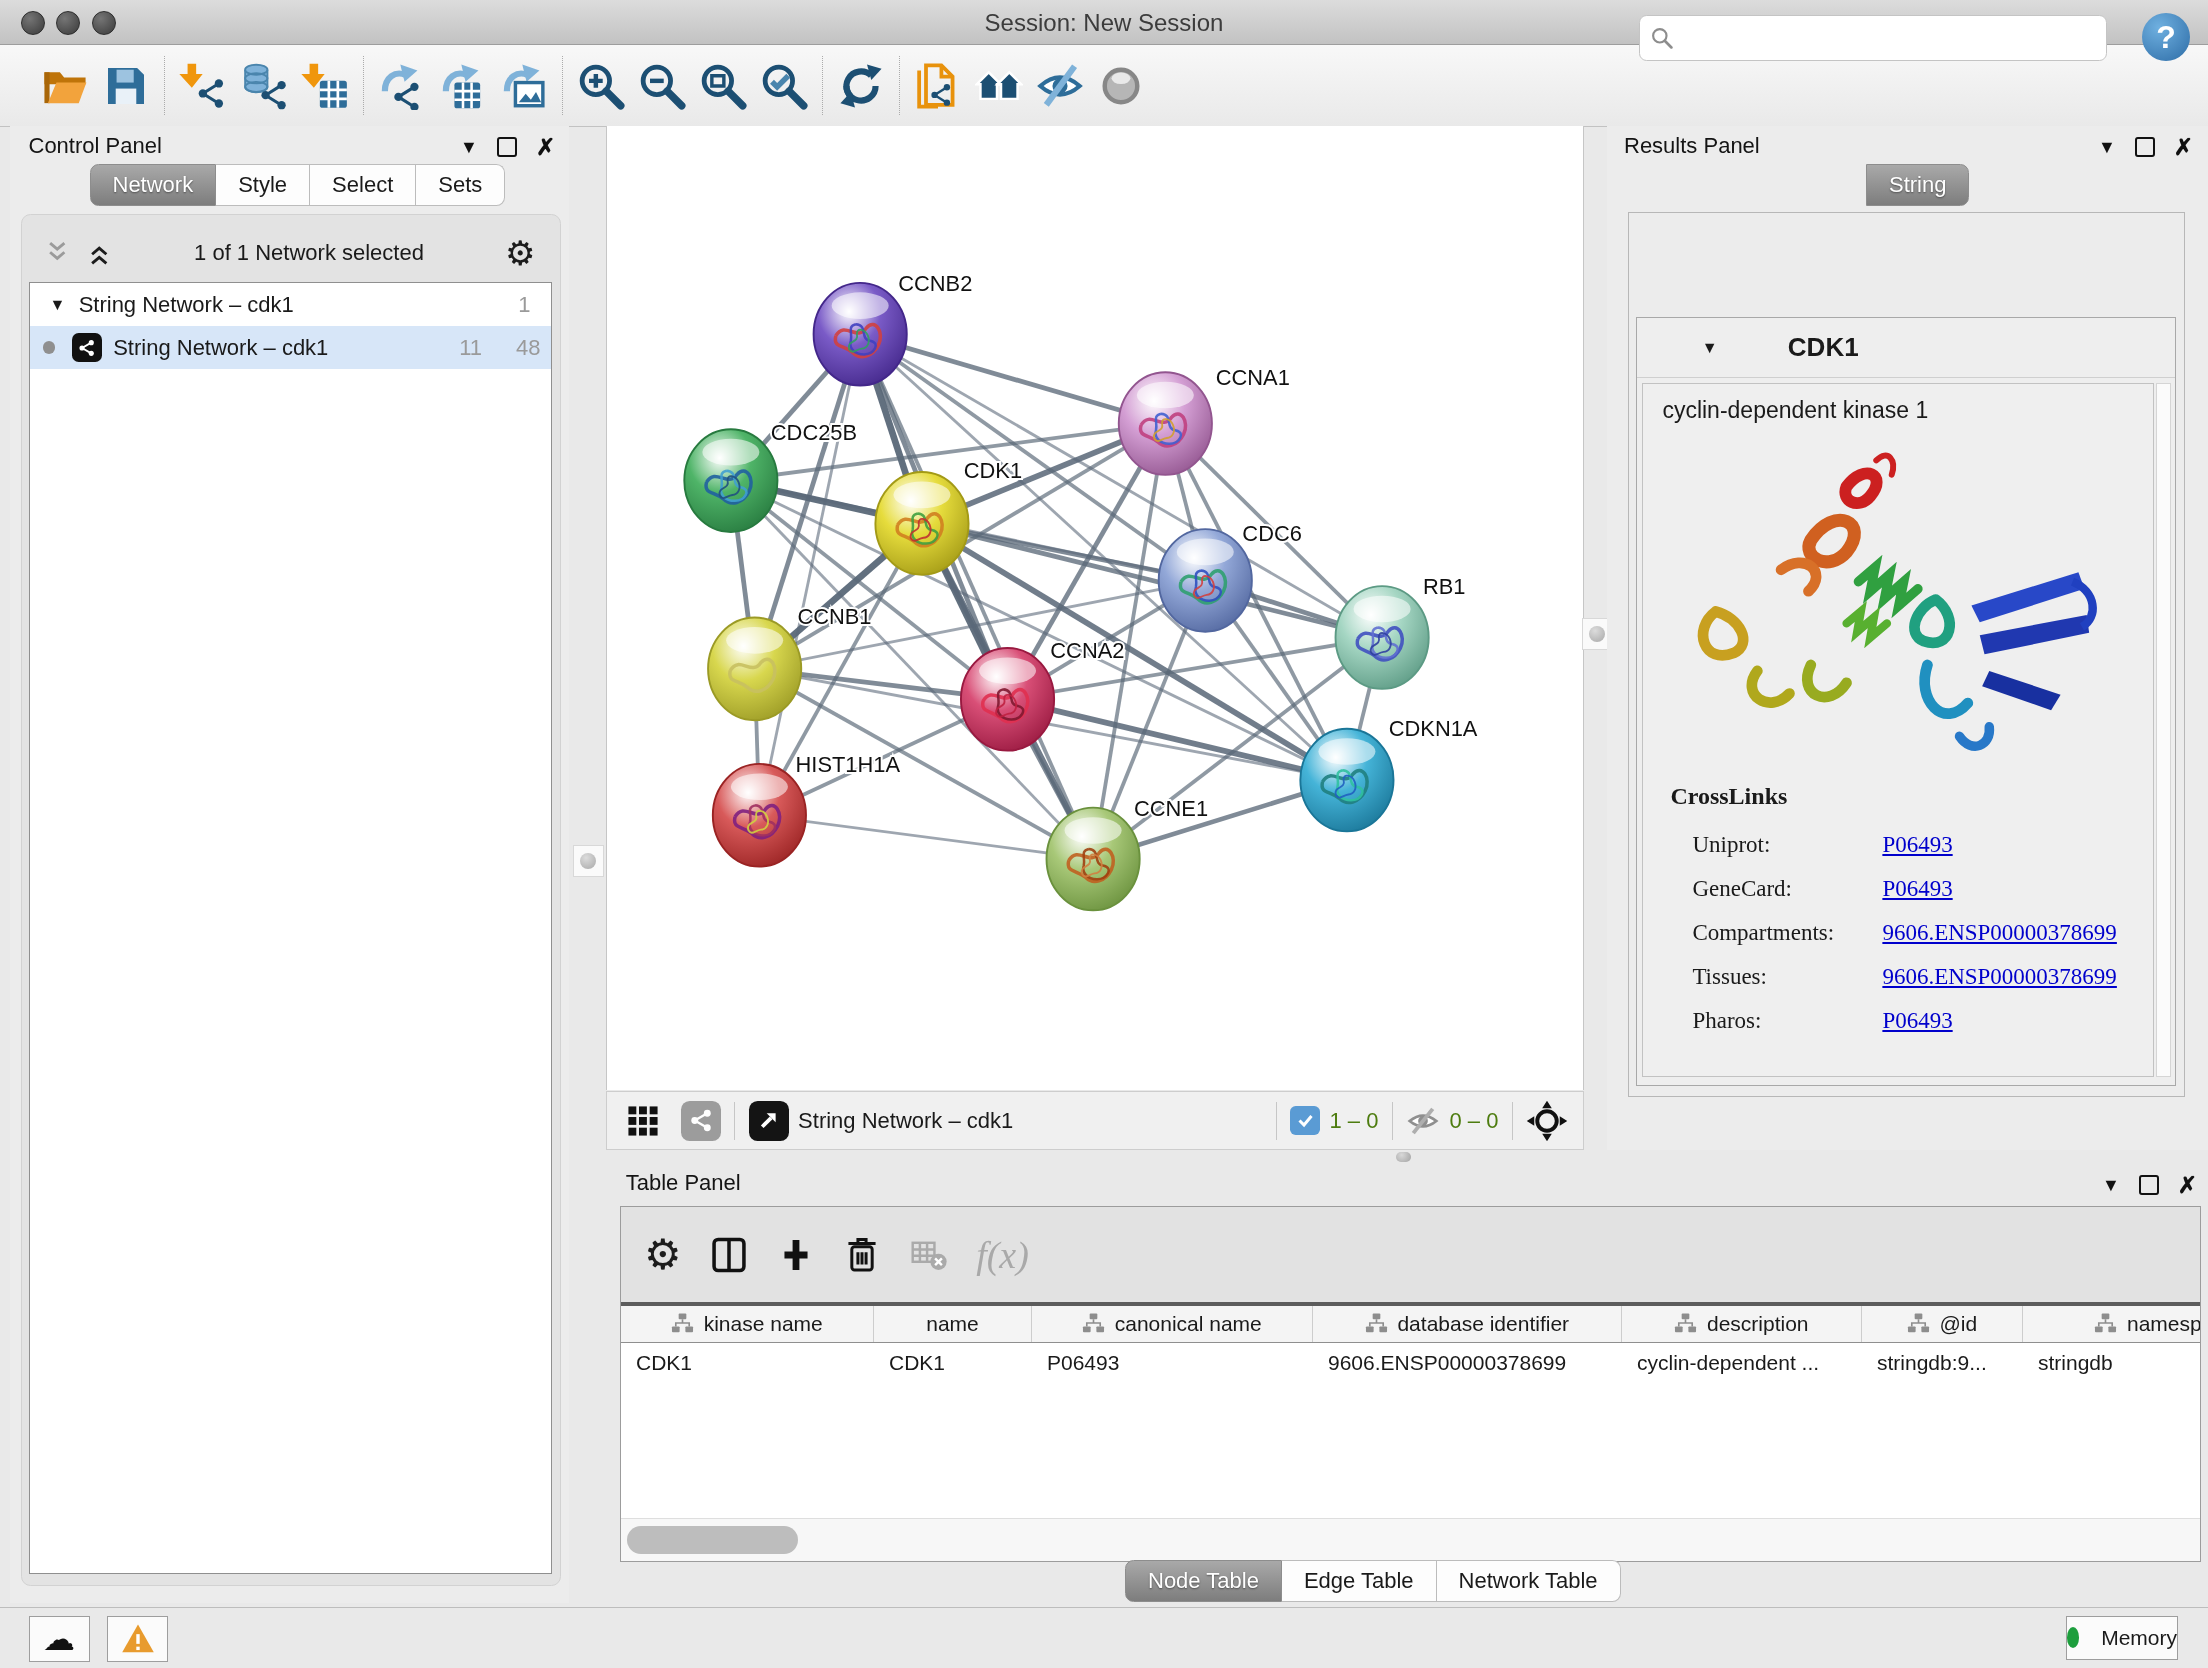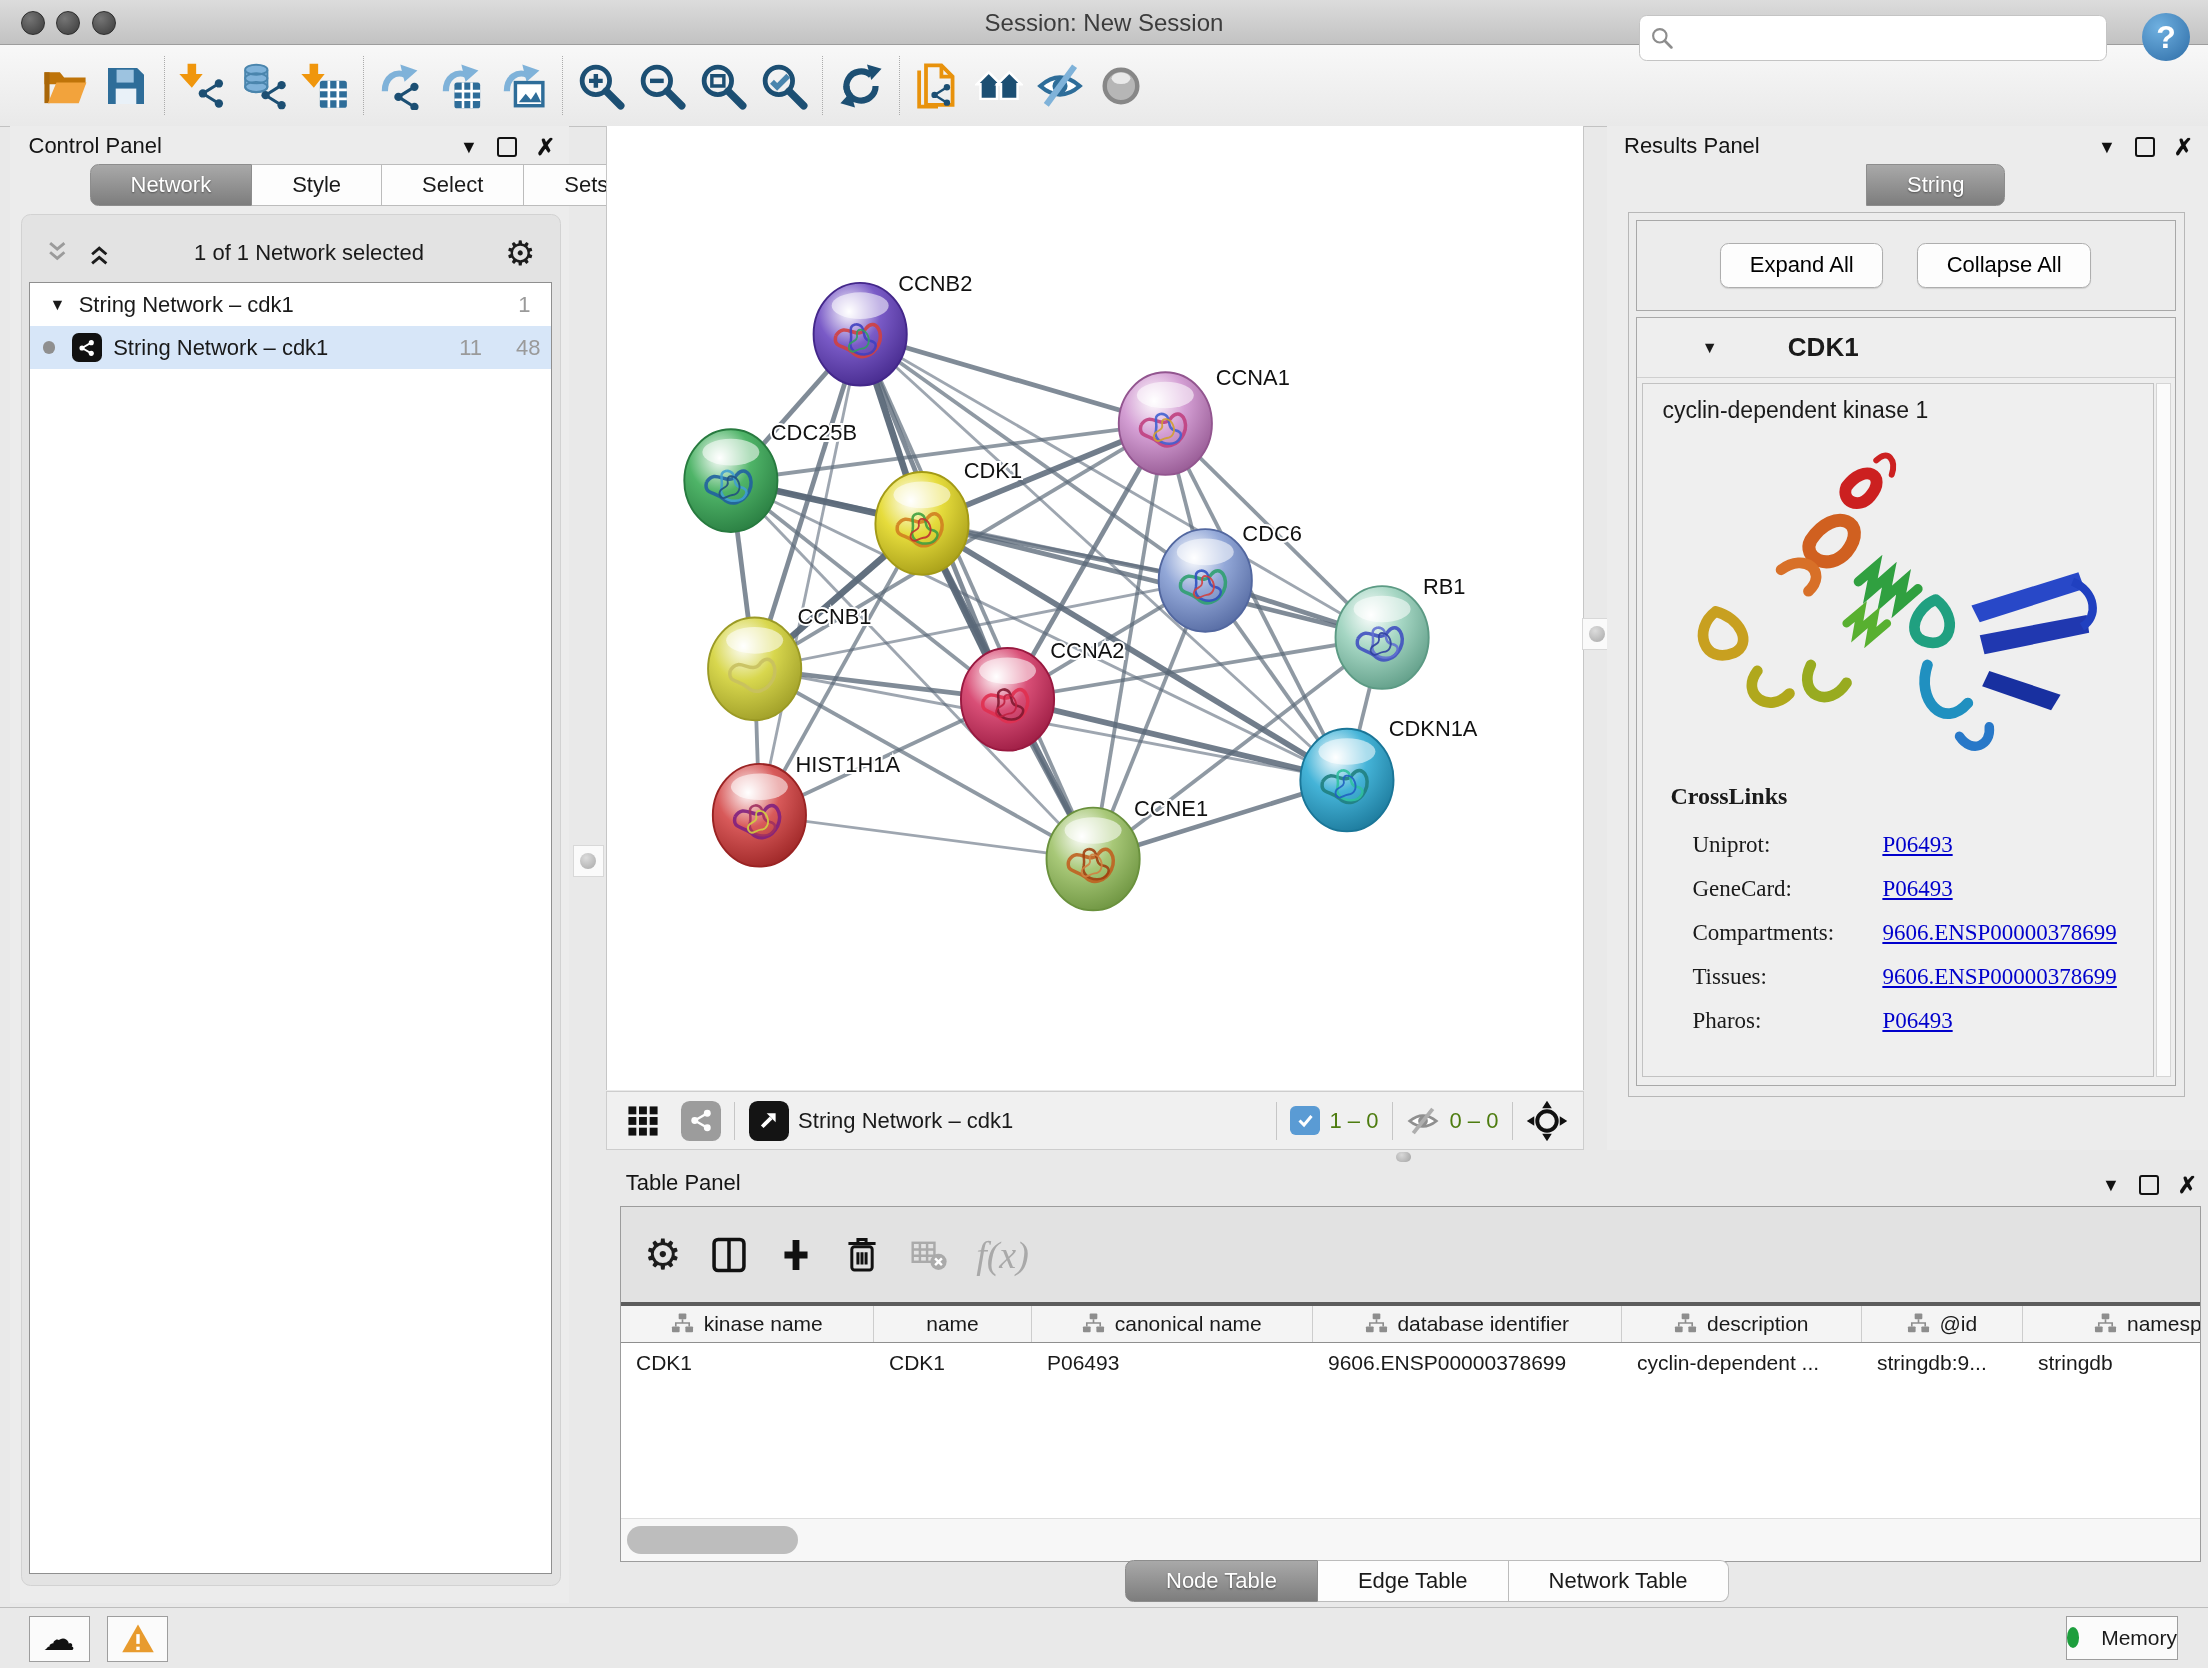--- a/index.html
+++ b/index.html
@@ -26,21 +26,21 @@
   .help-btn{position:absolute;left:2142px;top:13.3px;width:48px;height:48px;border-radius:50%;
             background:radial-gradient(circle at 35% 30%,#6fb0e0,#2d6ca6);color:#fff;font-size:32px;
             font-weight:bold;display:flex;align-items:center;justify-content:center;}
   
   .panel-head{font-size:22px;color:#141414;}
   .win-ctl{display:flex;gap:19px;align-items:center;}
   .wc-collapse{font-size:18px;color:#111;}
   .wc-float{width:16px;height:16px;border:2.4px solid #111;border-radius:2.9px;}
   .wc-close{font-size:23px;font-weight:bold;color:#111;line-height:1;}
   .seg{display:flex;}
-  .seg .tab{height:40px;padding:0 40px;background:#fdfdfd;border:1px solid #bcbcbc;border-left:none;
+  .seg .tab{height:40px;padding:0 22px;background:#fdfdfd;border:1px solid #bcbcbc;border-left:none;
             font-size:22px;display:flex;align-items:center;justify-content:center;}
   .seg .tab:first-child{border-left:1px solid #bcbcbc;border-radius:8.6px 0 0 8.6px;}
   .seg .tab:last-child{border-radius:0 8.6px 8.6px 0;}
   .seg .tab.sel{background:linear-gradient(#a9a9a9,#7d7d7d);color:#fff;
                 text-shadow:0 1px 1.9px rgba(0,0,0,.45);border-color:#8d8d8d;}
   
   .control-panel{position:absolute;left:9.5px;top:126px;width:559px;height:1477px;background:#ececec;}
   .cp-head{position:absolute;left:19px;top:6.7px;}
   .cp-ctl{position:absolute;right:13.3px;top:9.5px;}
   .cp-tabs{position:absolute;left:80px;top:38px;}
@@ -663,24 +663,20 @@
     <div class="rp-head panel-head">Results Panel</div>
     <div class="rp-ctl win-ctl">
       <span class="wc-collapse">▼</span>
       <span class="wc-float"></span>
       <span class="wc-close">✗</span>
     </div>
     <div class="rp-tab seg">
       <div class="tab sel">String</div>
     </div>
     <div class="rp-box">
-      <div class="rp-expandrow">
-        <button class="btn">Expand All</button>
-        <button class="btn">Collapse All</button>
-      </div>
       <div class="rp-section">
         <div class="rp-sec-head">
           <span class="tri">▼</span>
           <span class="rp-sec-name">CDK1</span>
         </div>
         <div class="rp-content">
           <div class="rp-desc">cyclin-dependent kinase 1</div>
           <svg class="protein" width="476" height="333" viewBox="0 0 400 280">
             <g fill="none" stroke-linecap="round">
               <path d="M150 40 C165 20 185 30 170 48 C160 60 145 52 150 40" stroke="#cc2020" stroke-width="10"></path>

